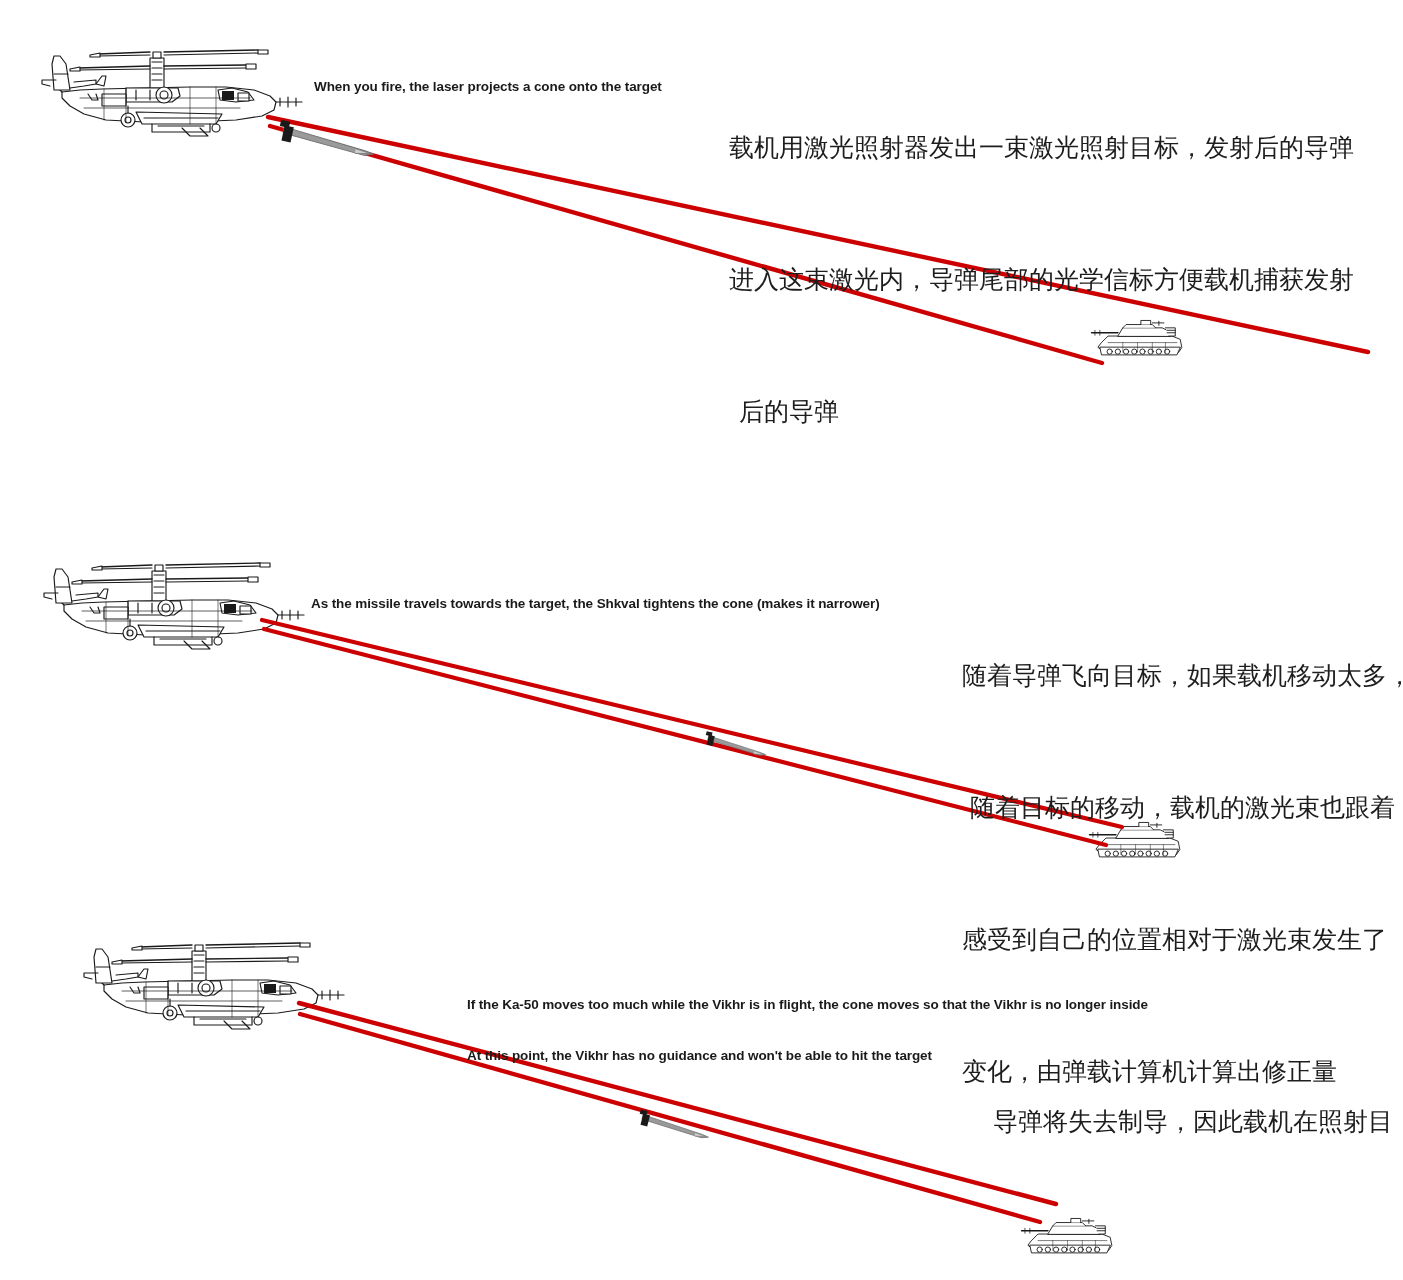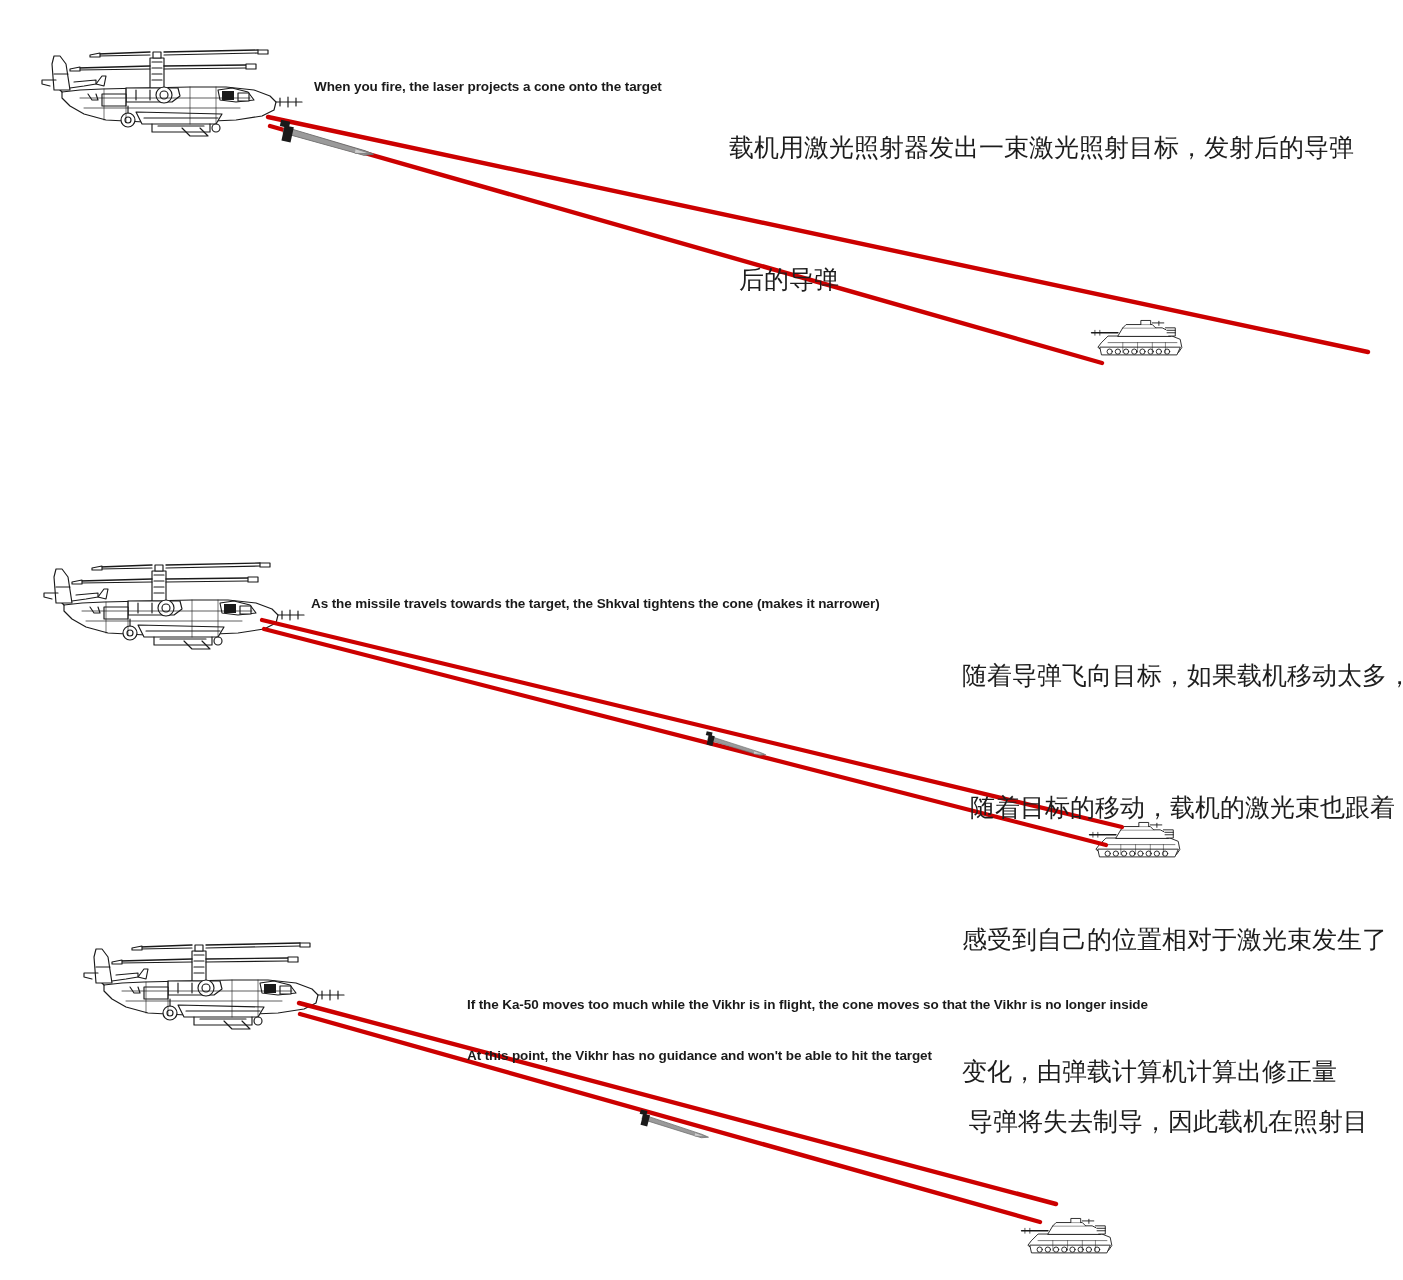--- a/index.html
+++ b/index.html
@@ -18,21 +18,21 @@
   #cn1 .l2{text-indent:0px;}
   #cn1 .l3{text-indent:10px;}
   
   #en2{left:311px;top:595px;}
   #cn2{left:962px;top:566px;}
   #cn2 .l2{text-indent:8px;font-family:Liberation Serif, serif;}
   #cn2 .l3{text-indent:0px;}
   
   #en3{left:467px;top:962px;}
   #cn3{left:968px;top:1012px;}
-  #cn3 .l2{text-indent:0px;}
+  #cn3 .l2{text-indent:0px;margin-left:25px;}
 </style>
 </head>
 <body>
 
 <div class="stage">
 
   <svg class="layer-svg" viewBox="0 0 1403 1280">
     <defs>
 
       <g id="ka50">
@@ -193,20 +193,21 @@
       <g>
         <use href="#vikhr" transform="translate(640,1108) rotate(14.2) scale(1.15)"></use>
       </g>
     </g>
   </svg>
 
   <div class="txt en" id="en1">When you fire, the laser projects a cone onto the target</div>
 
   <div class="txt cn" id="cn1">
     <span class="l1">载机用激光照射器发出一束激光照射目标，发射后的导弹</span>
+    <span class="l2">进入这束激光内，导弹尾部的光学信标方便载机捕获发射</span>
     <span class="l3">后的导弹</span>
   </div>
 
   <div class="txt en" id="en2">As the missile travels towards the target, the Shkval tightens the cone (makes it narrower)</div>
 
   <div class="txt cn" id="cn2">
     <span class="l1">随着导弹飞向目标，如果载机移动太多，</span>
     <span class="l2">随着目标的移动，载机的激光束也跟着</span>
     <span class="l4">感受到自己的位置相对于激光束发生了</span>
     <span class="l5">变化，由弹载计算机计算出修正量</span>

